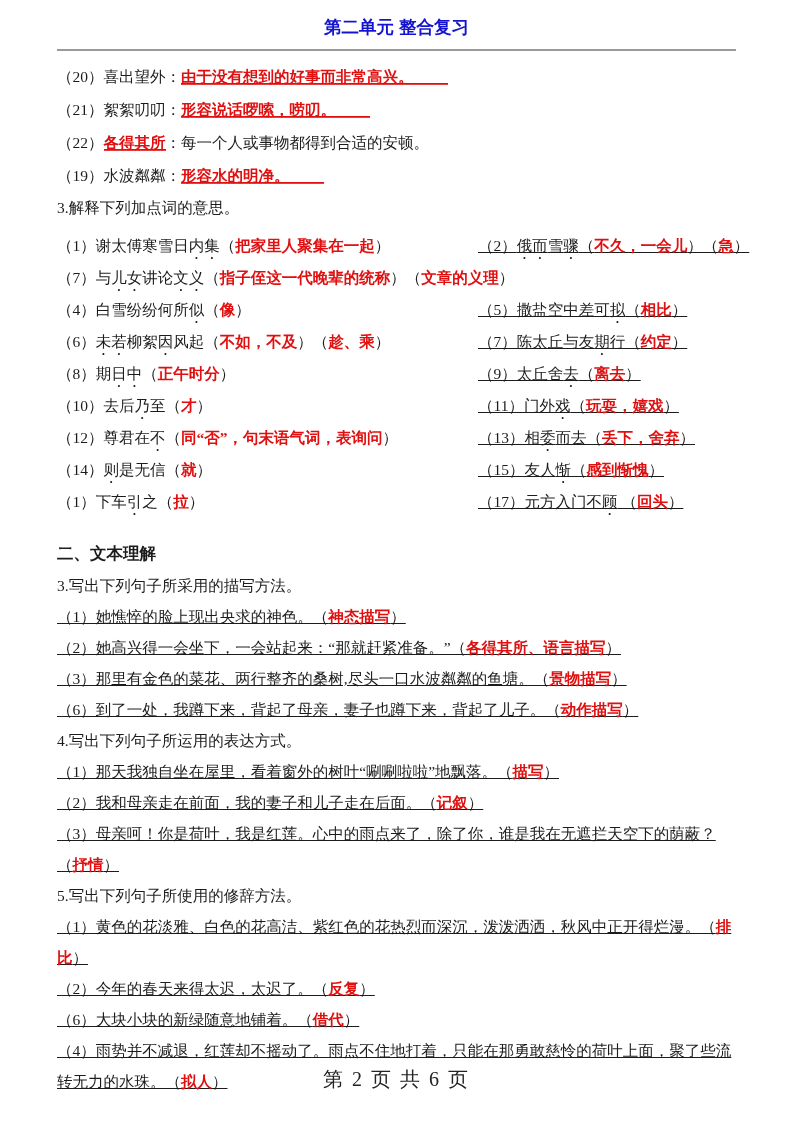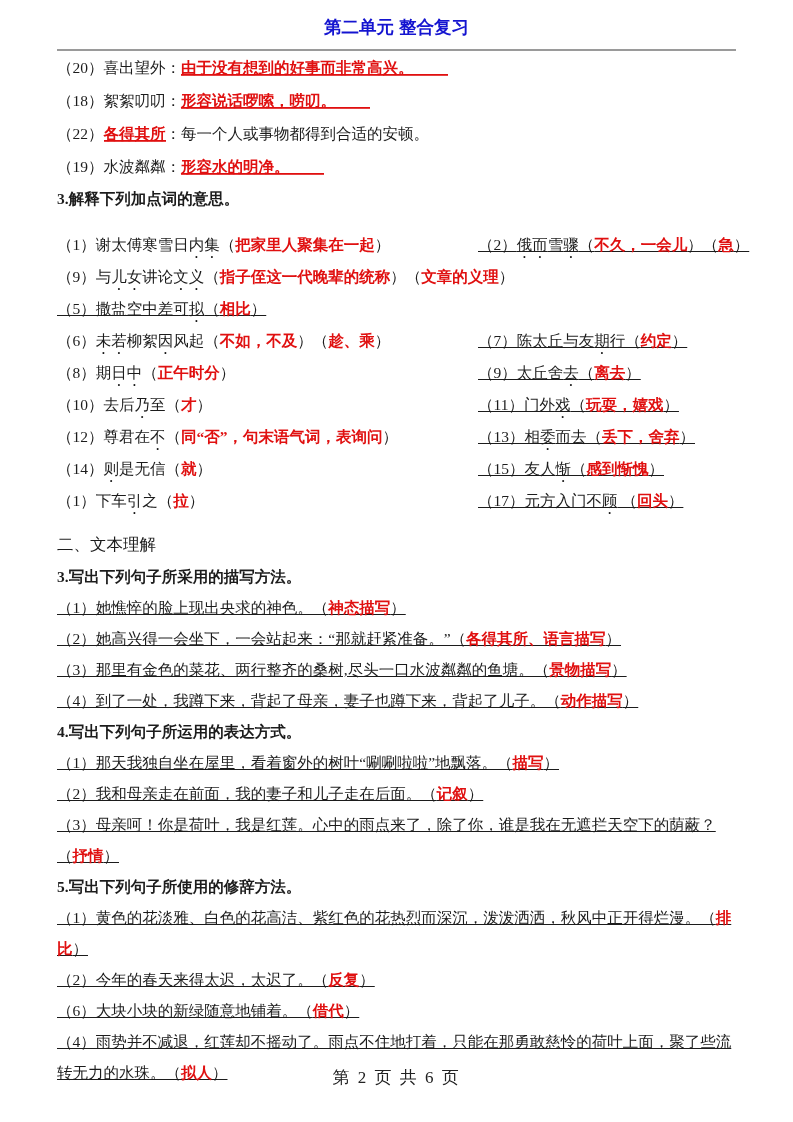--- a/index.html
+++ b/index.html
@@ -26,34 +26,34 @@
     font-weight:bold;
     font-size:17.5px;
     line-height:26px;
     font-family:"Liberation Sans","DejaVu Sans",sans-serif;
   }
   .divider{
     border:none;
     border-top:2px solid #9a9a9a;
     margin:9px 0 0 0;
   }
-  .vocab-list{font-family:Liberation Serif, serif;}
+  .vocab-list{margin-top:9px;font-family:Liberation Serif, serif;}
   .vocab-item{line-height:33px;white-space:nowrap;}
-  .q-title{line-height:31px;font-weight:bold;}
-  .explain-list{margin-top:16px;}
+  .q-title{line-height:31px;}
+  .explain-list{margin-top:8px;}
   .explain-row{display:flex;line-height:30.5px;}
   .explain-cell{white-space:nowrap;overflow:visible;}
   .explain-cell.left{width:421px;flex:0 0 421px;}
   .explain-cell.right{flex:1 1 auto;text-decoration:underline;}
   .explain-cell.full{flex:1 1 100%;}
   .section-heading{
-    font-weight:normal;
+    font-weight:bold;
     font-size:16.5px;
     line-height:34px;
-    margin-top:9px;
+    margin-top:17px;
     font-family:"Liberation Sans","DejaVu Sans",sans-serif;
   }
   .q-item{line-height:31px;text-decoration:underline;}
   .seg-p{color:var(--ink);}
   .seg-d{
     color:var(--ink);
     -webkit-text-emphasis:filled dot #111;
     -webkit-text-emphasis-position:under;
     text-emphasis:filled dot #111;
     text-emphasis-position:under right;
@@ -66,47 +66,48 @@
   }
   .seg-rt{
     color:var(--red);font-weight:bold;
     background:linear-gradient(var(--red),var(--red)) left bottom / 100% 1.8px no-repeat;
   }
   .page-footer{
     position:absolute;
     left:0;right:0;
     top:1066px;
     text-align:center;
-    font-size:17px;
+    font-size:20px;
     letter-spacing:2px;
     color:#222;
   }
 </style>
 </head>
 <body>
 
 <div class="page">
   <div class="header-title">第二单元 整合复习</div>
   <hr class="divider">
   <div class="vocab-list" id="vocab">
       <div class="vocab-item"><span class="seg-p">（20）喜出望外：</span><span class="seg-ru">由于没有想到的好事而非常高兴。</span></div>
-      <div class="vocab-item"><span class="seg-p">（18）絮絮叨叨：</span><span class="seg-ru">形容说话啰嗦，唠叨。</span></div>
+      <div class="vocab-item"><span class="seg-p">（21）絮絮叨叨：</span><span class="seg-ru">形容说话啰嗦，唠叨。</span></div>
       <div class="vocab-item"><span class="seg-p">（22）</span><span class="seg-rt">各得其所</span><span class="seg-p">：每一个人或事物都得到合适的安顿。</span></div>
       <div class="vocab-item"><span class="seg-p">（19）水波粼粼：</span><span class="seg-ru">形容水的明净。</span></div>
     </div>
   <div class="q-title">3.解释下列加点词的意思。</div>
   <div class="explain-list" id="explain">
       <div class="explain-row">
         <div class="explain-cell left"><span class="seg-p">（1）谢太傅寒雪日</span><span class="seg-d">内集</span><span class="seg-p">（</span><span class="seg-r">把家里人聚集在一起</span><span class="seg-p">）</span></div>
         <div class="explain-cell right"><span class="seg-p">（2）</span><span class="seg-d">俄而</span><span class="seg-p">雪</span><span class="seg-d">骤</span><span class="seg-p">（</span><span class="seg-r">不久，一会儿</span><span class="seg-p">）（</span><span class="seg-r">急</span><span class="seg-p">）</span></div>
       </div>
       <div class="explain-row">
-        <div class="explain-cell full"><span class="seg-p">（9）与</span><span class="seg-d">儿女</span><span class="seg-p">讲论</span><span class="seg-d">文义</span><span class="seg-p">（</span><span class="seg-r">指子侄这一代晚辈的统称</span><span class="seg-p">）（</span><span class="seg-r">文章的义理</span><span class="seg-p">）</span></div>
+        <div class="explain-cell full"><span class="seg-p">（7）与</span><span class="seg-d">儿女</span><span class="seg-p">讲论</span><span class="seg-d">文义</span><span class="seg-p">（</span><span class="seg-r">指子侄这一代晚辈的统称</span><span class="seg-p">）（</span><span class="seg-r">文章的义理</span><span class="seg-p">）</span></div>
       </div>
       <div class="explain-row">
+        <div class="explain-cell left"><span class="seg-p">（4）白雪纷纷何所</span><span class="seg-d">似</span><span class="seg-p">（</span><span class="seg-r">像</span><span class="seg-p">）</span></div>
         <div class="explain-cell right"><span class="seg-p">（5）撒盐空中差可</span><span class="seg-d">拟</span><span class="seg-p">（</span><span class="seg-r">相比</span><span class="seg-p">）</span></div>
       </div>
       <div class="explain-row">
         <div class="explain-cell left"><span class="seg-p">（6）</span><span class="seg-d">未若</span><span class="seg-p">柳絮</span><span class="seg-d">因</span><span class="seg-p">风起（</span><span class="seg-r">不如，不及</span><span class="seg-p">）（</span><span class="seg-r">趁、乘</span><span class="seg-p">）</span></div>
         <div class="explain-cell right"><span class="seg-p">（7）陈太丘与友</span><span class="seg-d">期</span><span class="seg-p">行（</span><span class="seg-r">约定</span><span class="seg-p">）</span></div>
       </div>
       <div class="explain-row">
         <div class="explain-cell left"><span class="seg-p">（8）期</span><span class="seg-d">日中</span><span class="seg-p">（</span><span class="seg-r">正午时分</span><span class="seg-p">）</span></div>
         <div class="explain-cell right"><span class="seg-p">（9）太丘舍</span><span class="seg-d">去</span><span class="seg-p">（</span><span class="seg-r">离去</span><span class="seg-p">）</span></div>
       </div>
@@ -127,21 +128,21 @@
         <div class="explain-cell right"><span class="seg-p">（17）元方入门不</span><span class="seg-d">顾</span><span class="seg-p"> （</span><span class="seg-r">回头</span><span class="seg-p">）</span></div>
       </div>
     </div>
   <div class="section-heading">二、文本理解</div>
   <div id="questions">
       <div class="q-block">
         <div class="q-title">3.写出下列句子所采用的描写方法。</div>
         <div class="q-item"><span class="seg-p">（1）她憔悴的脸上现出央求的神色。（</span><span class="seg-r">神态描写</span><span class="seg-p">）</span></div>
         <div class="q-item"><span class="seg-p">（2）她高兴得一会坐下，一会站起来：“那就赶紧准备。”（</span><span class="seg-r">各得其所、语言描写</span><span class="seg-p">）</span></div>
         <div class="q-item"><span class="seg-p">（3）那里有金色的菜花、两行整齐的桑树,尽头一口水波粼粼的鱼塘。（</span><span class="seg-r">景物描写</span><span class="seg-p">）</span></div>
-        <div class="q-item"><span class="seg-p">（4）到了一处，我蹲下来，背起了母亲，妻子也蹲下来，背起了儿子。（</span><span class="seg-r">动作描写</span><span class="seg-p">）</span></div>
+        <div class="q-item"><span class="seg-p">（6）到了一处，我蹲下来，背起了母亲，妻子也蹲下来，背起了儿子。（</span><span class="seg-r">动作描写</span><span class="seg-p">）</span></div>
       </div>
       <div class="q-block">
         <div class="q-title">4.写出下列句子所运用的表达方式。</div>
         <div class="q-item"><span class="seg-p">（1）那天我独自坐在屋里，看着窗外的树叶“唰唰啦啦”地飘落。（</span><span class="seg-r">描写</span><span class="seg-p">）</span></div>
         <div class="q-item"><span class="seg-p">（2）我和母亲走在前面，我的妻子和儿子走在后面。（</span><span class="seg-r">记叙</span><span class="seg-p">）</span></div>
         <div class="q-item"><span class="seg-p">（3）母亲呵！你是荷叶，我是红莲。心中的雨点来了，除了你，谁是我在无遮拦天空下的荫蔽？（</span><span class="seg-r">抒情</span><span class="seg-p">）</span></div>
       </div>
       <div class="q-block">
         <div class="q-title">5.写出下列句子所使用的修辞方法。</div>
         <div class="q-item"><span class="seg-p">（1）黄色的花淡雅、白色的花高洁、紫红色的花热烈而深沉，泼泼洒洒，秋风中正开得烂漫。（</span><span class="seg-r">排比</span><span class="seg-p">）</span></div>

